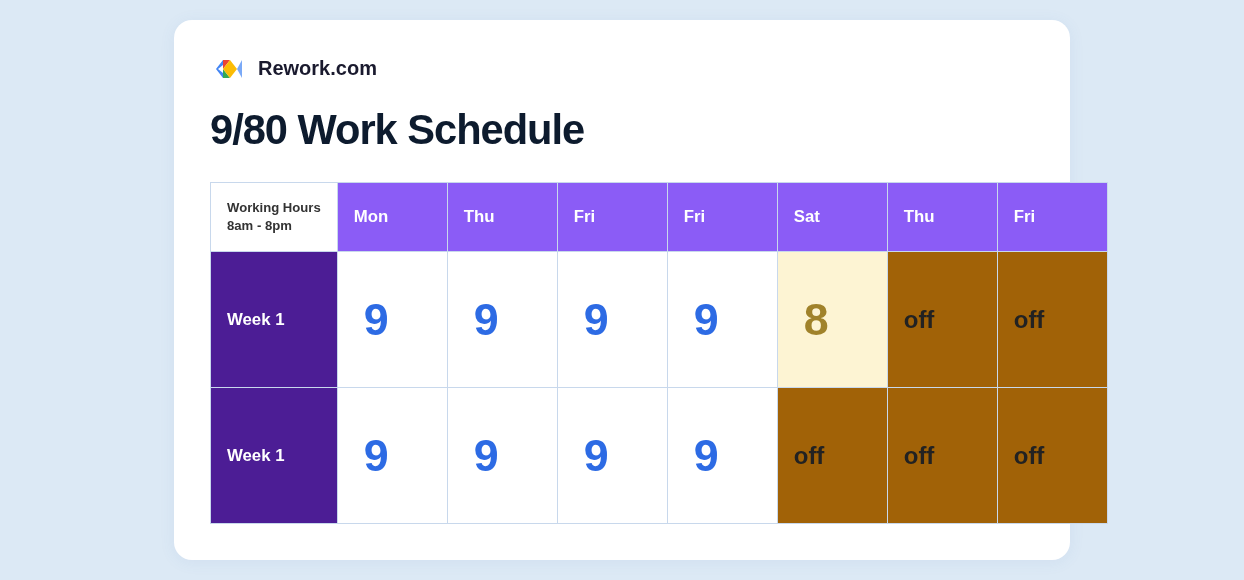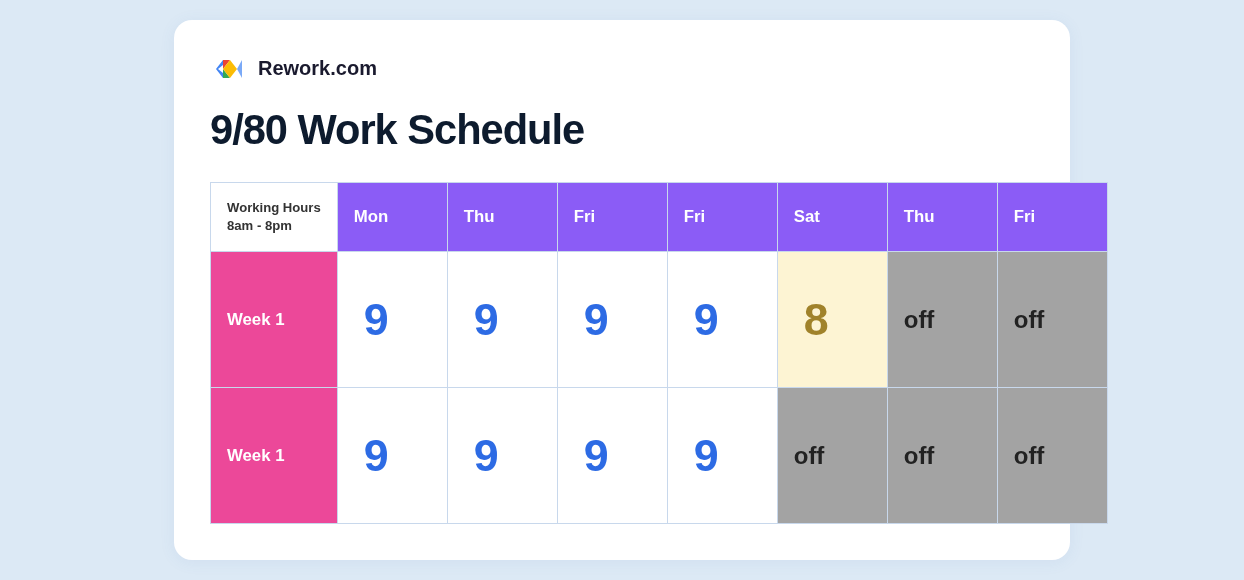--- a/index.html
+++ b/index.html
@@ -77,41 +77,41 @@
       background: #8b5cf6;
       color: #fff;
       font-size: 1.05rem;
       font-weight: 700;
       padding: 16px 8px;
       min-width: 110px;
       margin-left: 32px;
     }
 
     .week-label {
-      background: #ec4899;
+      background: #4c1d95;
       color: #fff;
       font-size: 1.05rem;
       font-weight: 700;
       padding: 30px 10px;
       min-width: 120px;
     }
 
     .cell-number {
       font-size: 2.8rem;
       font-weight: 700;
       color: #2d6be4;
       padding: 26px 10px;
     }
 
     .cell-off {
       font-size: 1.5rem;
       font-weight: 700;
       color: #222;
       padding: 26px 10px;
-      background: #a3a3a3;
+      background: #a16207;
     }
 
     .cell-highlight {
       background: #fdf4d3;
     }
 
     .cell-highlight .cell-number {
       color: #a0822a;
     }
   </style>

